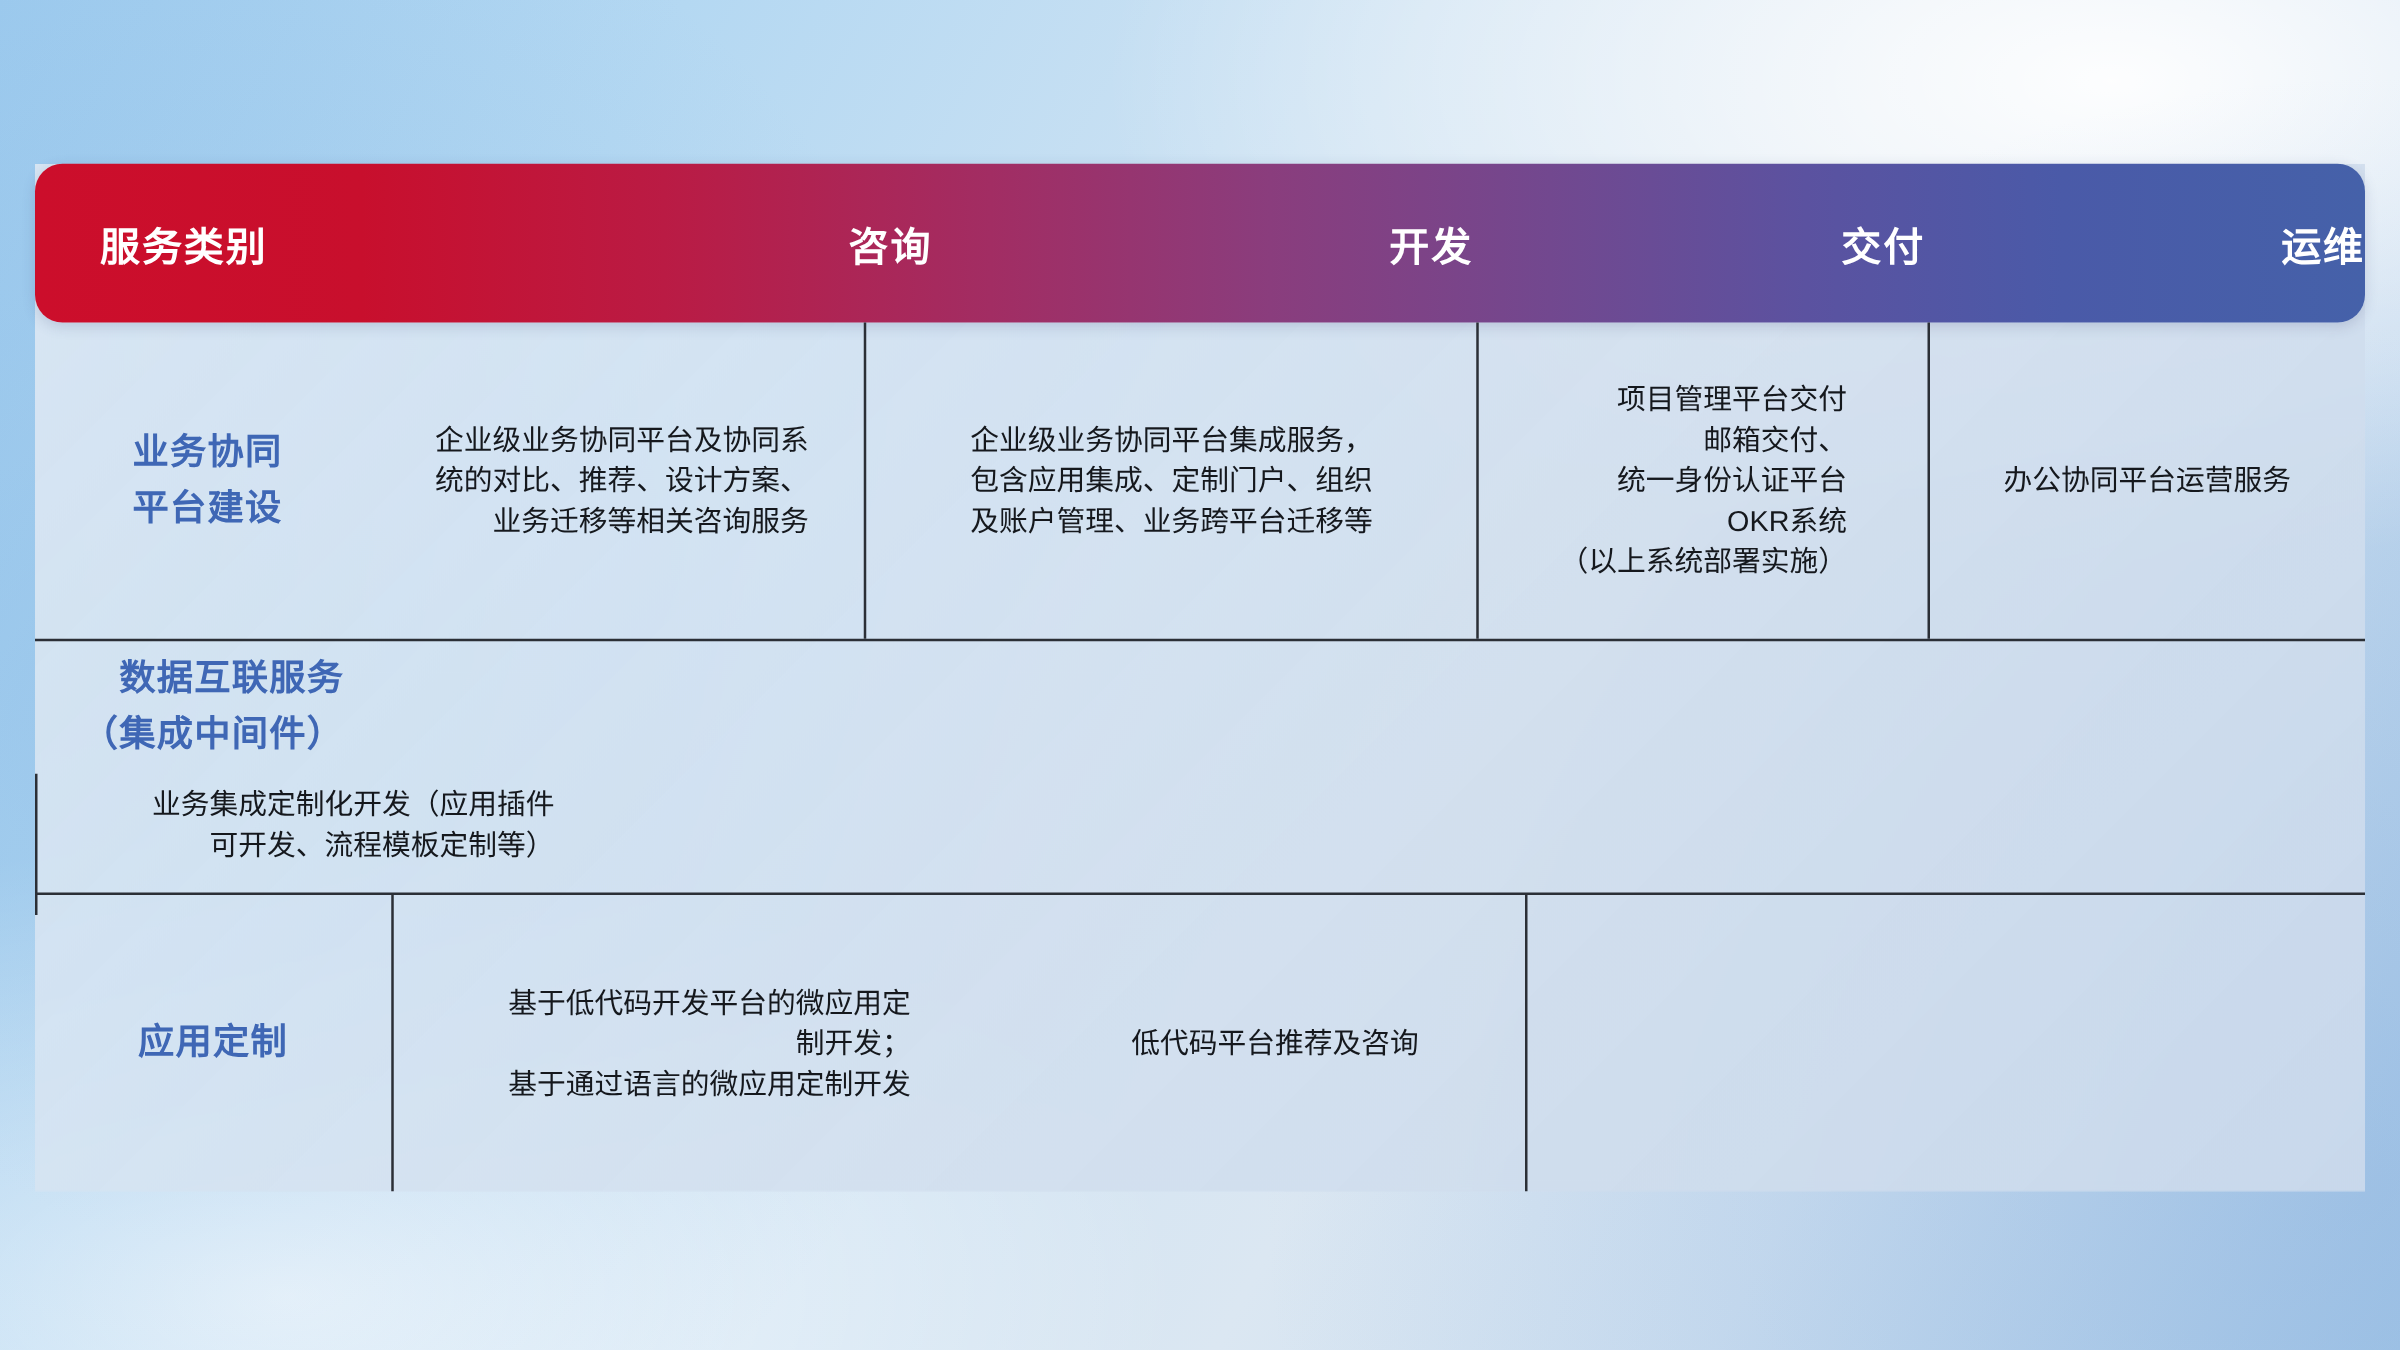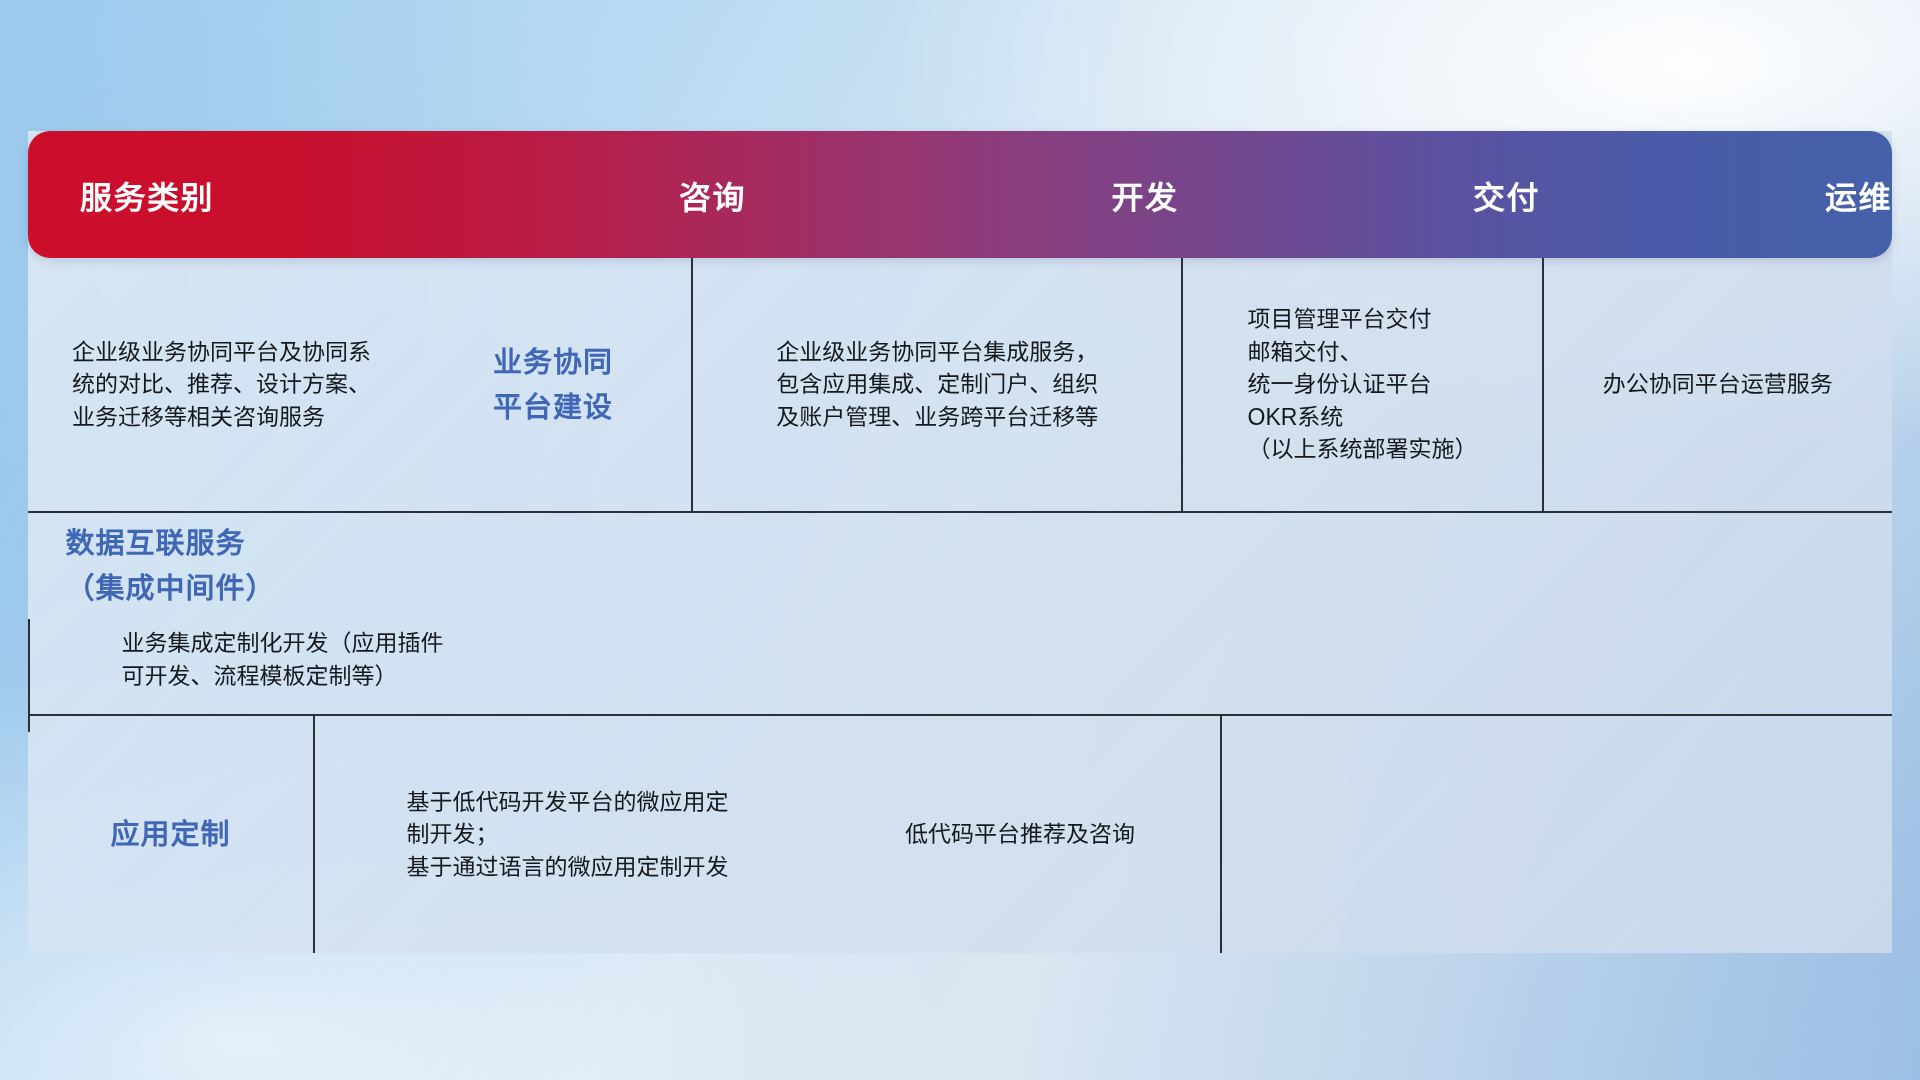--- a/index.html
+++ b/index.html
@@ -109,21 +109,21 @@
   }
   .trow.r1 { height: 253px; }
   .trow.r2 { height: 203px; border-top: 2px solid #2b2f36; flex-direction: column; }
   .trow.r3 { height: 239px; border-top: 2px solid #2b2f36; }
 
   .td {
     box-sizing: border-box;
     display: flex;
     align-items: center;
     justify-content: center;
-    text-align: left;
+    text-align: right;
     padding: 8px 14px;
     font-size: 23px;
     line-height: 1.42;
     color: #15181d;
     white-space: pre-line;
   }
 
   .td.cat {
     font-size: 29px;
     font-weight: 700;
@@ -162,25 +162,25 @@
       <div class="th first hc0">服务类别</div>
       <div class="th hc1">咨询</div>
       <div class="th hc2">开发</div>
       <div class="th hc3">交付</div>
       <div class="th hc4">运维</div>
     </div>
 
     <div class="tbody">
 
       <div class="trow r1">
+        <div class="td cat c0">业务协同
+平台建设</div>
         <div class="td c1">企业级业务协同平台及协同系
 统的对比、推荐、设计方案、
 业务迁移等相关咨询服务</div>
-        <div class="td cat c0">业务协同
-平台建设</div>
         <div class="td c2 sep-l">企业级业务协同平台集成服务，
 包含应用集成、定制门户、组织
 及账户管理、业务跨平台迁移等</div>
         <div class="td c3 sep-l">项目管理平台交付
 邮箱交付、
 统一身份认证平台
 OKR系统
 （以上系统部署实施）</div>
         <div class="td c4 sep-l">办公协同平台运营服务</div>
       </div>

